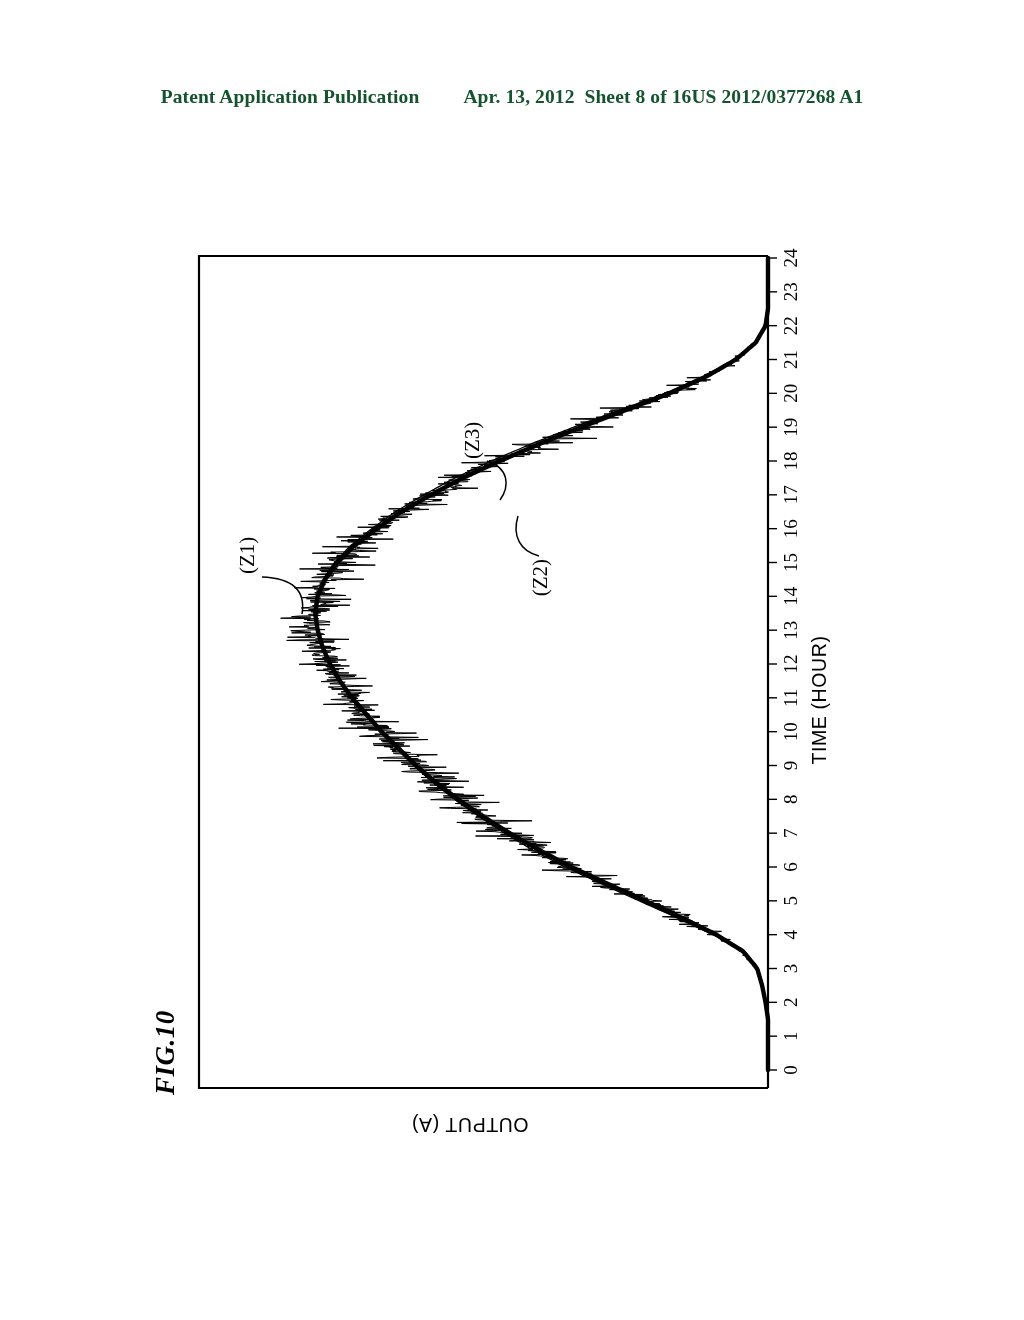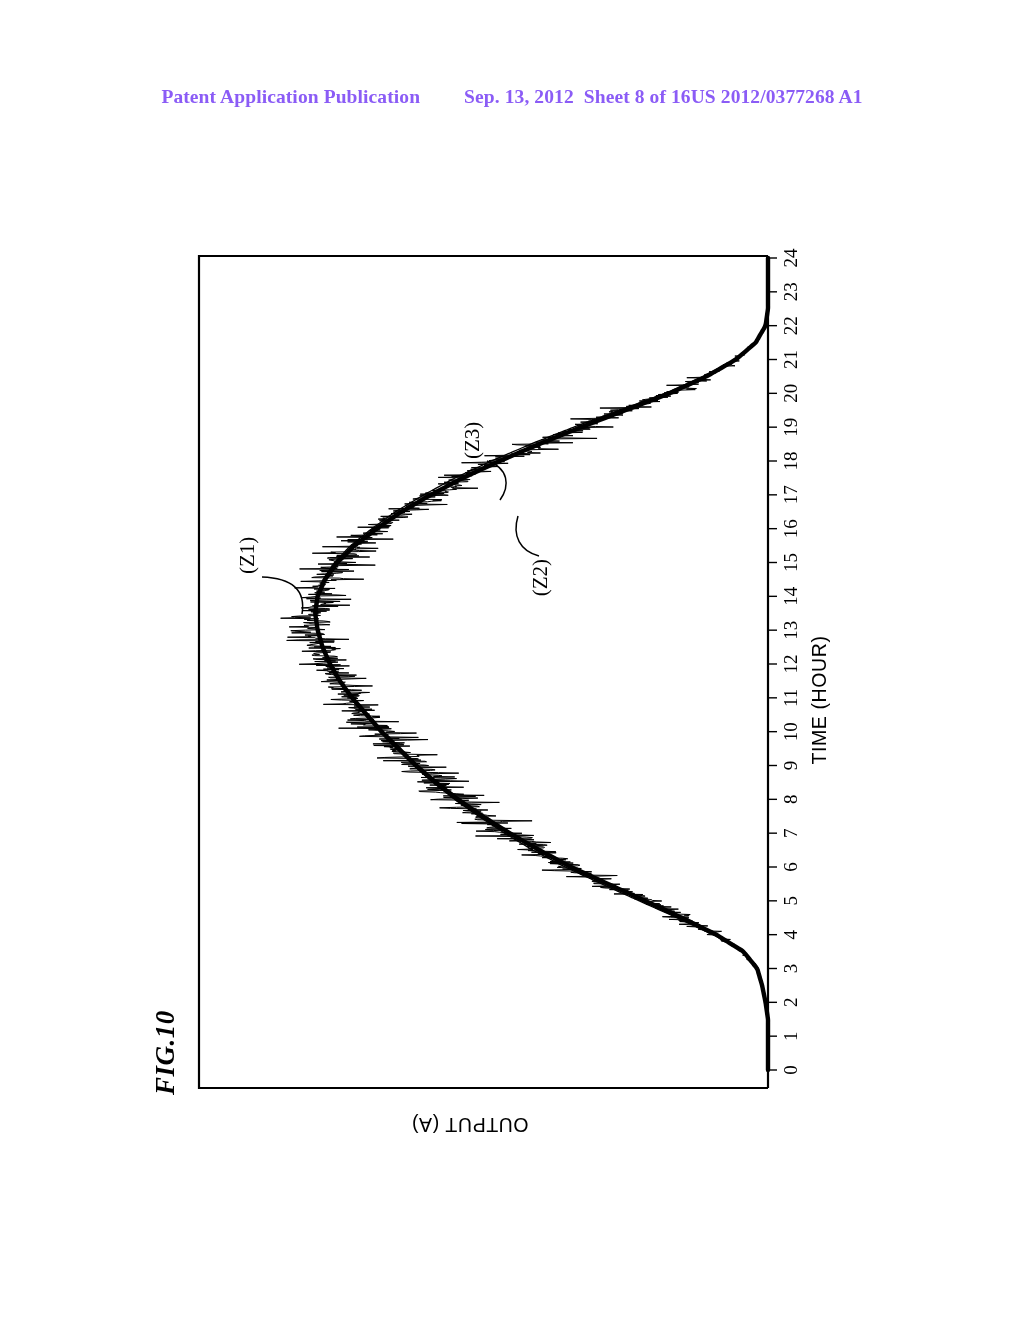--- a/index.html
+++ b/index.html
@@ -21,21 +21,21 @@
     top: 86px;
     left: 0;
     width: 1024px;
     height: 34px;
     display: flex;
     justify-content: center;
     align-items: baseline;
     font-family: "Liberation Serif", serif;
     font-weight: bold;
     font-size: 19.5px;
-    color: #8b5cf6;
+    color: #14532d;
     letter-spacing: 0.1px;
     white-space: nowrap;
   }
   #patent-header .hdr-pub   { margin-right: 44px; }
   #patent-header .hdr-date  { margin-right: 10px; }
   #patent-header .hdr-sheet { }
   #patent-header .hdr-num   { }
 
   
   #fig-label {
@@ -124,21 +124,21 @@
     fill: none;
     stroke: #000;
     stroke-width: 1.5;
   }
 </style>
 </head>
 <body>
 
 <div id="patent-header">
   <span class="hdr-pub">Patent Application Publication</span>
-  <span class="hdr-date">Sep. 13, 2012</span>
+  <span class="hdr-date">Apr. 13, 2012</span>
   <span class="hdr-sheet">Sheet 8 of 16</span>
   <span class="hdr-num">US 2012/0377268 A1</span>
 </div>
 
 <div id="fig-label">FIG.10</div>
 
 <div id="chart-area">
   <svg id="chart-svg" width="1024" height="1320" viewBox="0 0 1024 1320">
 
     <path id="plot-frame" class="frame-line" d="M 768 256 L 199 256 L 199 1088 L 768 1088"></path>

